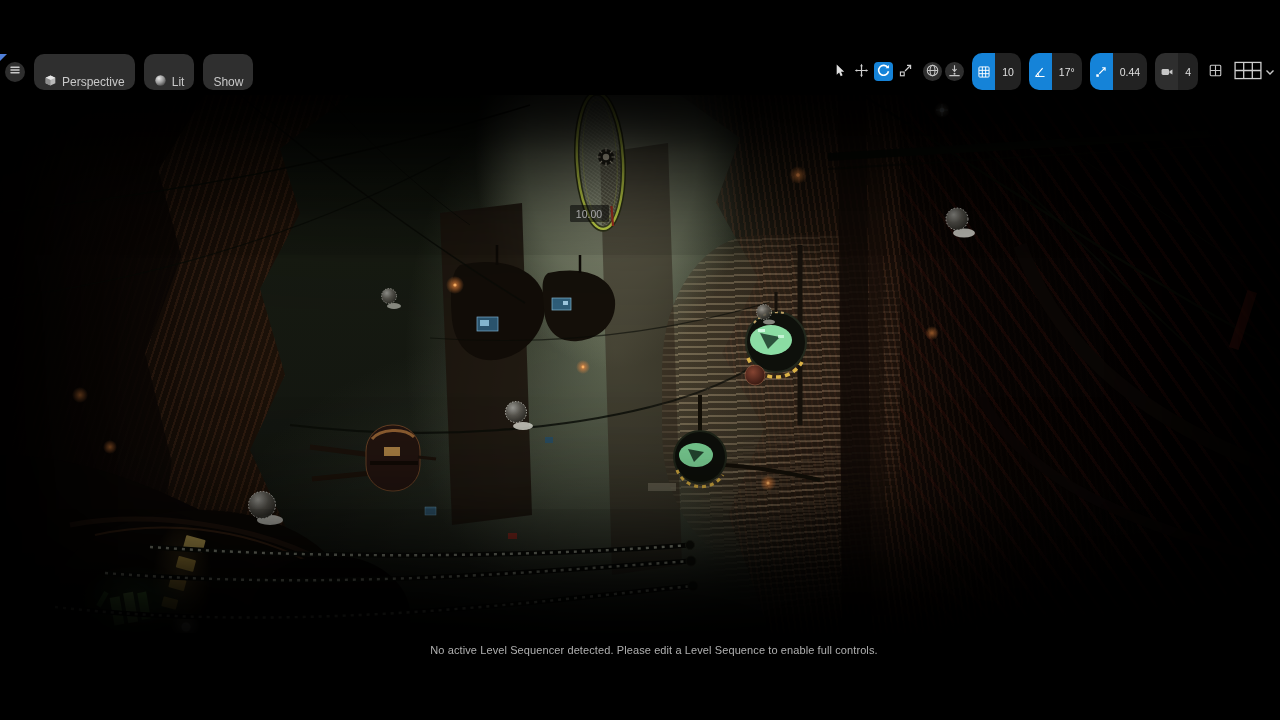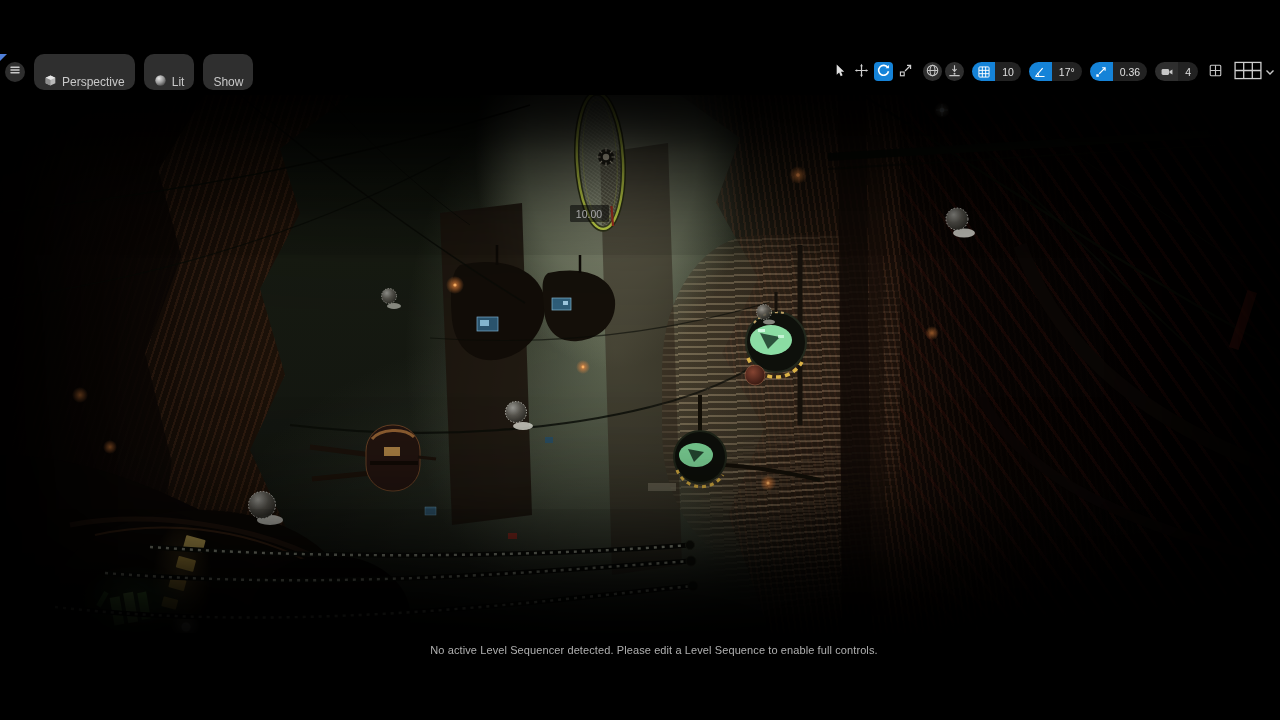--- a/index.html
+++ b/index.html
@@ -16,21 +16,21 @@
     font-family:"Liberation Sans",sans-serif;}
   .tb-circle{width:20px;height:20px;border-radius:50%;background:#2e2e2e;
     display:flex;align-items:center;justify-content:center;}
   .tb-pill{height:36px;border-radius:10px;background:#2f2f2f;color:#c9c9c9;
     font-size:12px;display:flex;align-items:flex-end;gap:5px;padding:0 10px;}
   .tb-pill .lbl{position:relative;top:-0.5px;}
   .tb-tool{width:19px;height:19px;border-radius:4px;display:flex;align-items:center;
     justify-content:center;background:transparent;}
   .tb-tool.round{border-radius:50%;background:#2e2e2e;}
   .tb-tool.active{background:#1583d8;}
-  .snap-group{display:flex;height:19px;border-radius:10px;overflow:hidden;margin-left:5px;}
+  .snap-group{display:flex;height:37px;border-radius:10px;overflow:hidden;margin-left:5px;}
   .seg-icon{width:23px;display:flex;align-items:center;justify-content:center;background:#2e2e2e;}
   .seg-icon.active{background:#1583d8;}
   .seg-val{background:#222;color:#e0e0e0;font-size:10.5px;display:flex;align-items:center;
     padding:0 7px;}
   .layout-btn{display:flex;align-items:center;gap:3px;margin-left:6px;}
   
   .viewport{position:absolute;left:0;top:95px;width:1280px;height:538px;overflow:hidden;background:#0b0e09;}
   .layer{position:absolute;left:0;top:0;width:100%;height:100%;}
   .scene-bg{background:
     radial-gradient(190px 300px at 612px 58px, rgba(152,156,132,.95), rgba(122,129,106,.75) 45%, rgba(92,99,79,0) 72%),
@@ -182,21 +182,21 @@
         </span>
         <span class="seg-val">17°</span>
       </div>
       <div class="snap-group">
         <span class="seg-icon active">
           <svg width="14" height="14" viewBox="0 0 16 16" fill="none" stroke="#fff" stroke-width="1.3">
               <rect x="2.6" y="10.6" width="2.9" height="2.9" fill="#fff" stroke="none"></rect>
               <path d="M6 10l6.4-6.4M9.3 3.2h3.4v3.4"></path>
             </svg>
         </span>
-        <span class="seg-val">0.36</span>
+        <span class="seg-val">0.44</span>
       </div>
       <div class="snap-group">
         <span class="seg-icon">
           <svg width="14" height="14" viewBox="0 0 16 16">
               <rect x="1.8" y="4.6" width="8.6" height="6.8" rx="1.6" fill="#c6c6c6"></rect>
               <path d="M10.8 7.2 14.2 5.2v5.6l-3.4-2Z" fill="#c6c6c6"></path>
             </svg>
         </span>
         <span class="seg-val">4</span>
       </div>

